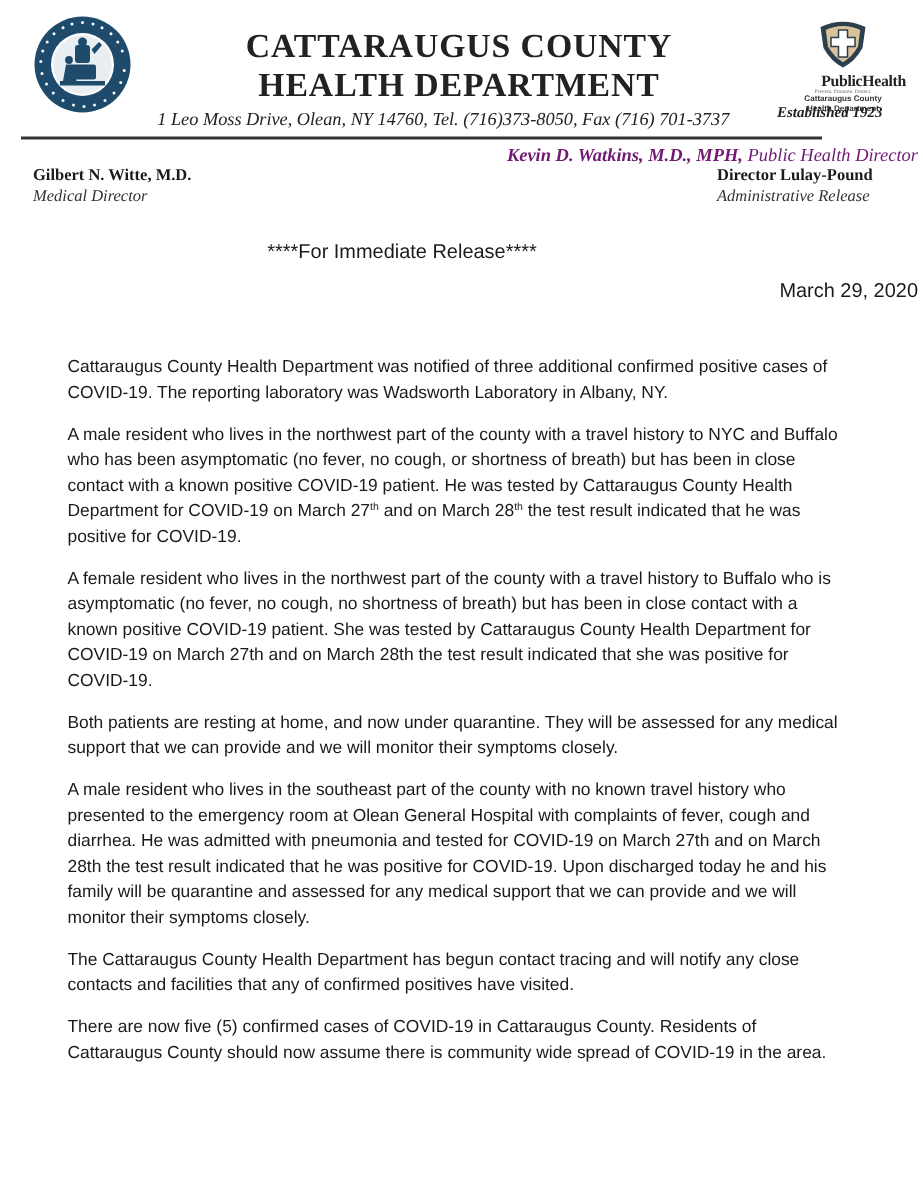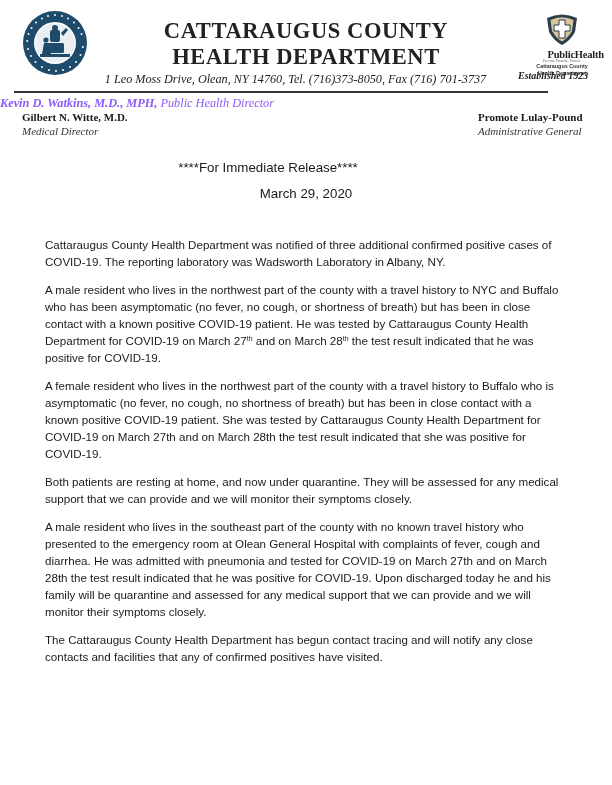--- a/index.html
+++ b/index.html
@@ -7,38 +7,38 @@
   .abs { position: absolute; }
   .serif { font-family: "Liberation Serif", "DejaVu Serif", serif; }
   .sans { font-family: "Liberation Sans", "DejaVu Sans", sans-serif; }
 
   #seal { left: 22px; top: 10px; width: 66px; height: 66px; }
   .title-line { left: 0; width: 612px; text-align: center; font-weight: bold; font-size: 22.5px; letter-spacing: 0.6px; color: #222; }
   #title1 { top: 18px; }
   #title2 { top: 44px; }
   #address { left: 0; width: 612px; top: 72px; text-align: center; font-style: italic; font-size: 12.2px; color: #222; padding-right: 21px; box-sizing: border-box; }
   #rule { left: 14px; top: 91px; width: 534px; height: 1.5px; background: #333; }
-  #director { left: 0; width: 612px; top: 96px; text-align: left; font-size: 12.3px; color: #8b5cf6; }
+  #director { left: 0; width: 612px; top: 96px; text-align: right; font-size: 12.3px; color: #701a75; }
   #director b { font-style: italic; font-weight: bold; }
   #director i { font-style: italic; font-weight: normal; }
 
   #left-staff { left: 22px; top: 110px; font-size: 11px; line-height: 14px; }
   #right-staff { left: 478px; top: 110px; font-size: 11px; line-height: 14px; }
   .staff-name { font-weight: bold; }
   .staff-role { font-style: italic; color: #333; }
 
   #ph-logo { left: 520px; top: 12px; width: 84px; }
   #ph-shield { display: block; margin: 0 auto; width: 36px; height: 34px; }
   #ph-word { text-align: right; font-family: "Liberation Serif", serif; font-weight: bold; font-size: 10.5px; margin-top: 3px; letter-spacing: -0.2px; color: #222; }
   #ph-tagline { text-align: center; font-family: "Liberation Serif", serif; font-size: 3.6px; color: #666; margin-top: -1px; }
   #ph-org1, #ph-org2 { text-align: center; font-family: "Liberation Sans", sans-serif; font-weight: bold; font-size: 5.4px; line-height: 7px; color: #333; }
   #established { left: 518px; top: 70px; font-size: 10px; font-style: italic; font-weight: bold; color: #222; }
 
   #release { left: 0; width: 536px; top: 160px; text-align: center; font-size: 13.3px; }
-  #date { left: 0; width: 612px; top: 186px; text-align: center; font-size: 13.3px; }
+  #date { left: 0; width: 612px; top: 186px; text-align: right; font-size: 13.3px; }
 
   #body { left: 45px; top: 236px; width: 520px; font-size: 11.6px; line-height: 17px; }
   #body p { margin: 0 0 11px 0; }
   sup { font-size: 7px; line-height: 0; vertical-align: 4px; }
 </style>
 </head>
 <body>
 
 <div class="abs" id="seal">
   <svg width="66" height="66" viewBox="0 0 66 66">
@@ -90,22 +90,22 @@
 <div class="abs" id="rule"></div>
 <div class="abs serif" id="director">
   <b>Kevin D. Watkins, M.D., MPH,</b><i> Public Health Director</i>
 </div>
 
 <div class="abs serif" id="left-staff">
   <div class="staff-name">Gilbert N. Witte, M.D.</div>
   <div class="staff-role">Medical Director</div>
 </div>
 <div class="abs serif" id="right-staff">
-  <div class="staff-name">Promote Lulay-Pound</div>
-  <div class="staff-role">Administrative General</div>
+  <div class="staff-name">Director Lulay-Pound</div>
+  <div class="staff-role">Administrative Release</div>
 </div>
 
 <div class="abs" id="ph-logo">
   <svg id="ph-shield" viewBox="0 0 36 34">
     <path d="M3 6 Q18 -1 33 6 L31 20 Q26 29 18 33 Q10 29 5 20 Z" fill="#2b3f4e"></path>
     <path d="M6.5 8 Q18 2.5 29.5 8 L28 19 Q24 26 18 29.5 Q12 26 8 19 Z" fill="#d9c39a"></path>
     <path d="M15 8 H21 V13 H26 V19 H21 V26 H15 V19 H10 V13 H15 Z" fill="#ffffff" stroke="#2b3f4e" stroke-width="1"></path>
   </svg>
   <div id="ph-word">PublicHealth</div>
   <div id="ph-tagline">Prevent. Promote. Protect.</div>
@@ -117,13 +117,14 @@
 <div class="abs sans" id="release">****For Immediate Release****</div>
 <div class="abs sans" id="date">March 29, 2020</div>
 
 <div class="abs sans" id="body">
   <p>Cattaraugus County Health Department was notified of three additional confirmed positive cases of COVID-19.  The reporting laboratory was Wadsworth Laboratory in Albany, NY.</p>
   <p><span>A male resident who lives in the northwest part of the county with a travel history to NYC and Buffalo who has been asymptomatic (no fever, no cough, or shortness of breath) but has been in close contact with a known positive COVID-19 patient. He was tested by Cattaraugus County Health Department for COVID-19 on March 27</span><sup>th</sup><span> and on March 28</span><sup>th</sup><span> the test result indicated that he was positive for COVID-19.</span></p>
   <p>A female resident who lives in the northwest part of the county with a travel history to Buffalo who is asymptomatic (no fever, no cough, no shortness of breath) but has been in close contact with a known positive COVID-19 patient. She was tested by Cattaraugus County Health Department for COVID-19 on March 27th and on March 28th the test result indicated that she was positive for COVID-19.</p>
   <p>Both patients are resting at home, and now under quarantine. They will be assessed for any medical support that we can provide and we will monitor their symptoms closely.</p>
   <p>A male resident who lives in the southeast part of the county with no known travel history who presented to the emergency room at Olean General Hospital with complaints of fever, cough and diarrhea. He was admitted with pneumonia and tested for COVID-19 on March 27th and on March 28th the test result indicated that he was positive for COVID-19.  Upon discharged today he and his family will be quarantine and assessed for any medical support that we can provide and we will monitor their symptoms closely.</p>
   <p>The Cattaraugus County Health Department has begun contact tracing and will notify any close contacts and facilities that any of confirmed positives have visited.</p>
+  <p>There are now five (5) confirmed cases of COVID-19 in Cattaraugus County. Residents of Cattaraugus County should now assume there is community wide spread of COVID-19 in the area.</p>
 </div>
 
 </body></html>

